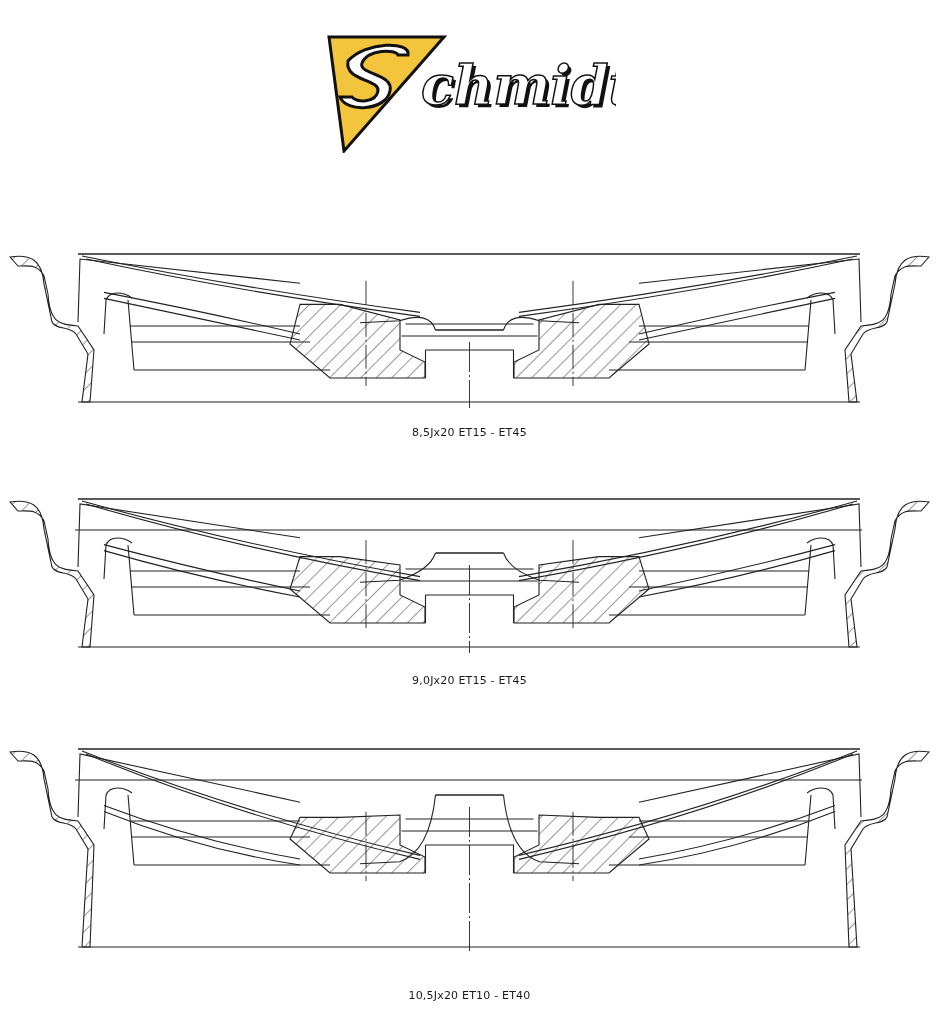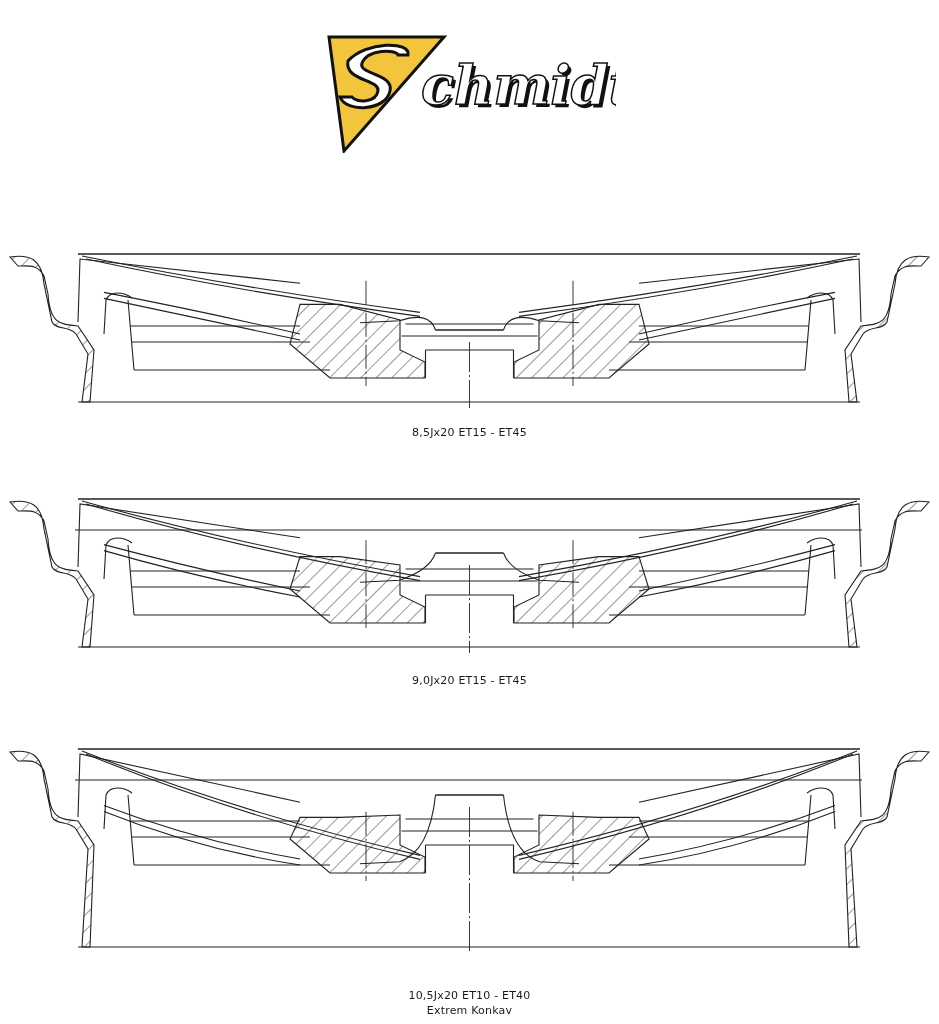--- a/index.html
+++ b/index.html
@@ -159,14 +159,13 @@
         <line x1="573" y1="76.8" x2="573" y2="146" stroke-dasharray="24 3 2 3" stroke-width="0.9"></line>
         <path d="M503.5,60 Q509.5,116.8 539.5,126.8 L579,128.8"></path>
         <path d="M405.5,84 L533.5,84 M401.5,96 L537.5,96 M425.5,110 L513.5,110 L513.5,138 M425.5,110 L425.5,138"></path>
         <line x1="435.5" y1="60" x2="503.5" y2="60" stroke-width="1.4"></line>
         <line x1="469.5" y1="72" x2="469.5" y2="218" stroke-dasharray="30 3 2 3" stroke-width="0.9"></line>
       </g>
     </svg>
 </div>
 <div class="caption" style="top:968px;margin-top:20px;">
   <span>10,5Jx20 ET10 - ET40</span>
-  <span>Extrem Konkav</span>
 </div>
 
 </body></html>

